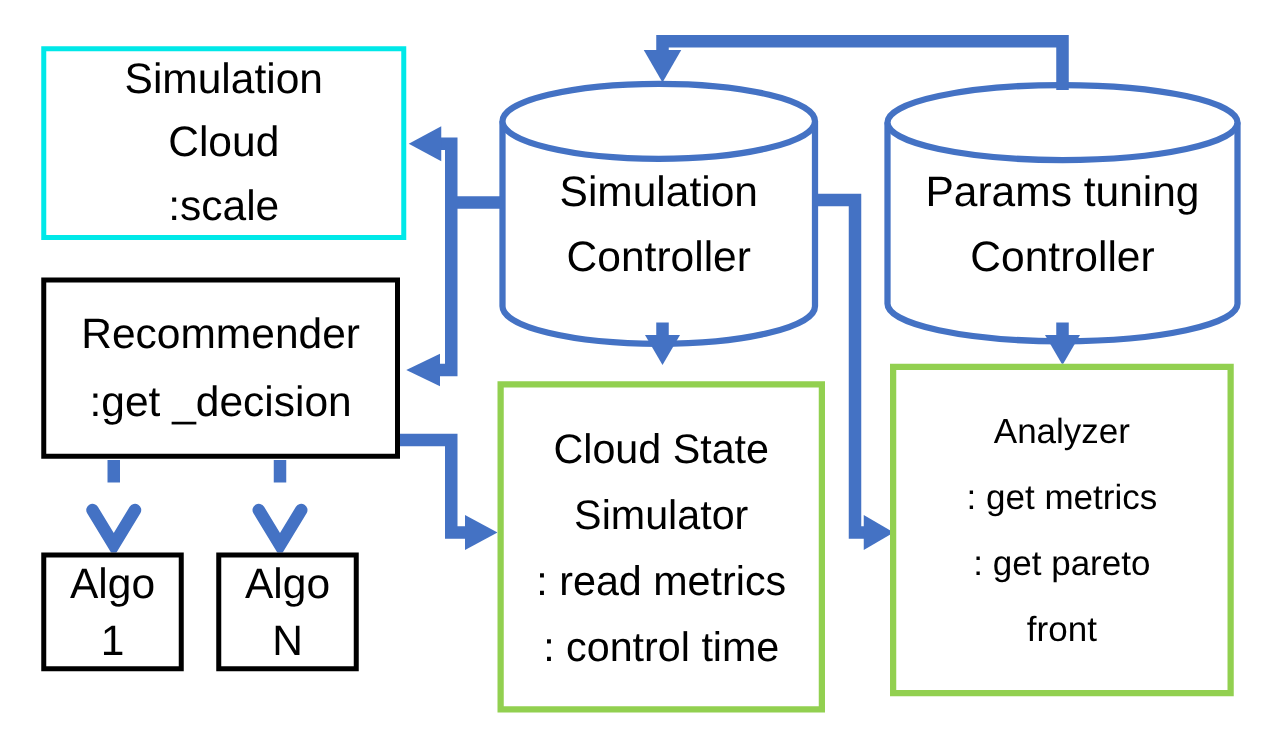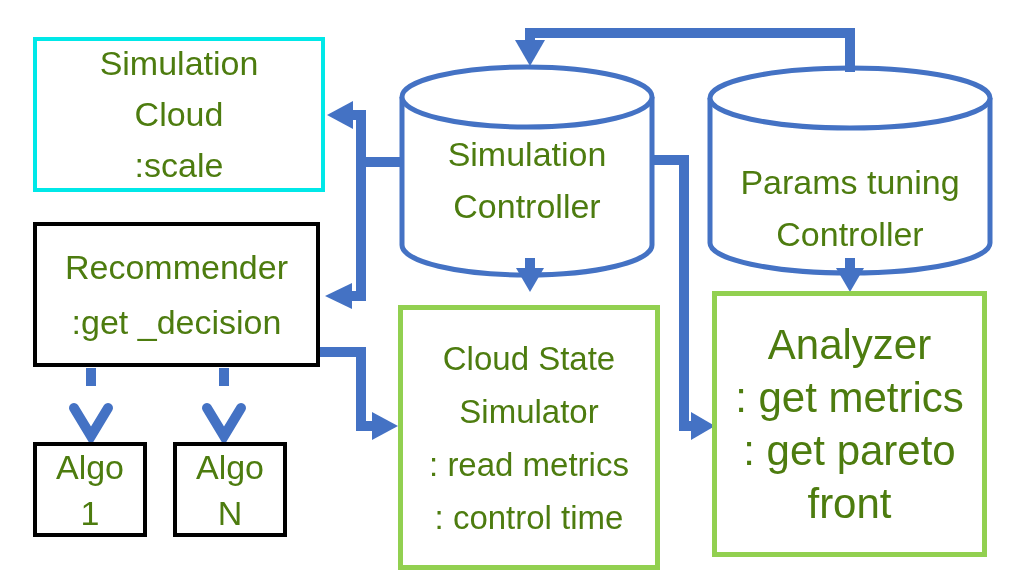--- a/index.html
+++ b/index.html
@@ -1,39 +1,39 @@
 <!DOCTYPE html>
 <html><head>
 <meta charset="utf-8">
 <style>
   html,body{margin:0;padding:0;background:#ffffff;}
   #canvas{
     position:relative;width:1024px;height:588px;background:#ffffff;
-    font-family:"Liberation Sans", sans-serif;color:#4d7c0f;overflow:hidden;
+    font-family:"Liberation Sans", sans-serif;color:#000000;overflow:hidden;
   }
   #wires{position:absolute;left:0;top:0;width:1024px;height:588px;}
   .node{
     position:absolute;display:flex;flex-direction:column;justify-content:center;
     align-items:center;text-align:center;background:#ffffff;box-sizing:border-box;
     border:4px solid #000;
   }
   .node .ln{white-space:nowrap;}
   .cyl-label{
     position:absolute;display:flex;flex-direction:column;justify-content:center;
     align-items:center;text-align:center;
   }
   .fs34{font-size:34px;line-height:52px;}
   .scaler-box{left:33px;top:37px;width:292px;height:155px;font-size:34px;line-height:51px;}
   .recommender-box{left:33px;top:222px;width:287px;height:145px;font-size:34px;line-height:55px;}
   .algo1-box{left:33px;top:442px;width:114px;height:95px;font-size:34px;line-height:46px;}
   .algon-box{left:173px;top:442px;width:114px;height:95px;font-size:34px;line-height:46px;}
   .cloud-box{left:398px;top:305px;width:262px;height:265px;border-width:5px;font-size:33px;line-height:53px;}
-  .analyzer-box{left:712px;top:291px;width:275px;height:266px;border-width:5px;font-size:42px;line-height:53px;}
+  .analyzer-box{left:712px;top:291px;width:275px;height:266px;border-width:5px;font-size:28px;line-height:53px;}
   .simctrl-label{left:402px;top:128px;width:250px;height:104px;}
-  .params-label{left:710px;top:128px;width:280px;height:104px;margin-top:28px;}
+  .params-label{left:710px;top:128px;width:280px;height:104px;}
 </style>
 </head>
 <body>
 
 <div id="canvas">
 
   <svg id="wires" viewBox="0 0 1024 588">
 
     <g>
       <path d="M 402 97 L 402 245 A 125 30 0 0 0 652 245 L 652 97" fill="#ffffff" stroke-width="5" stroke="#4472C4"></path>

